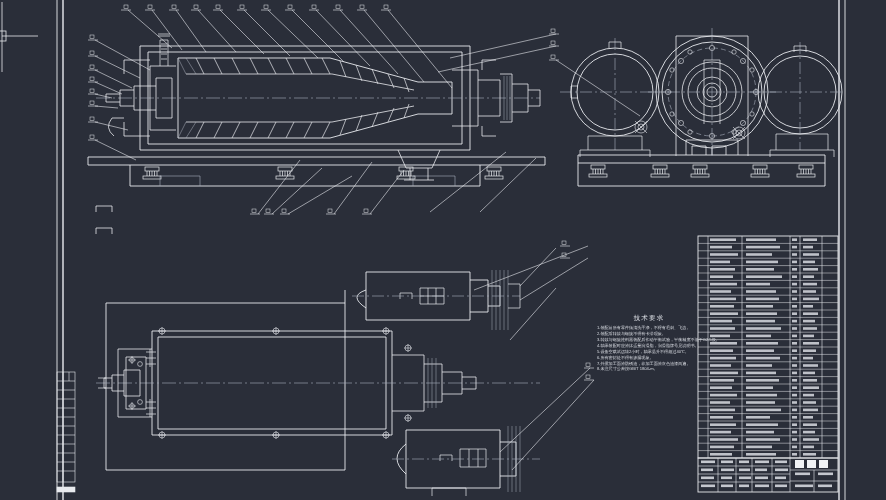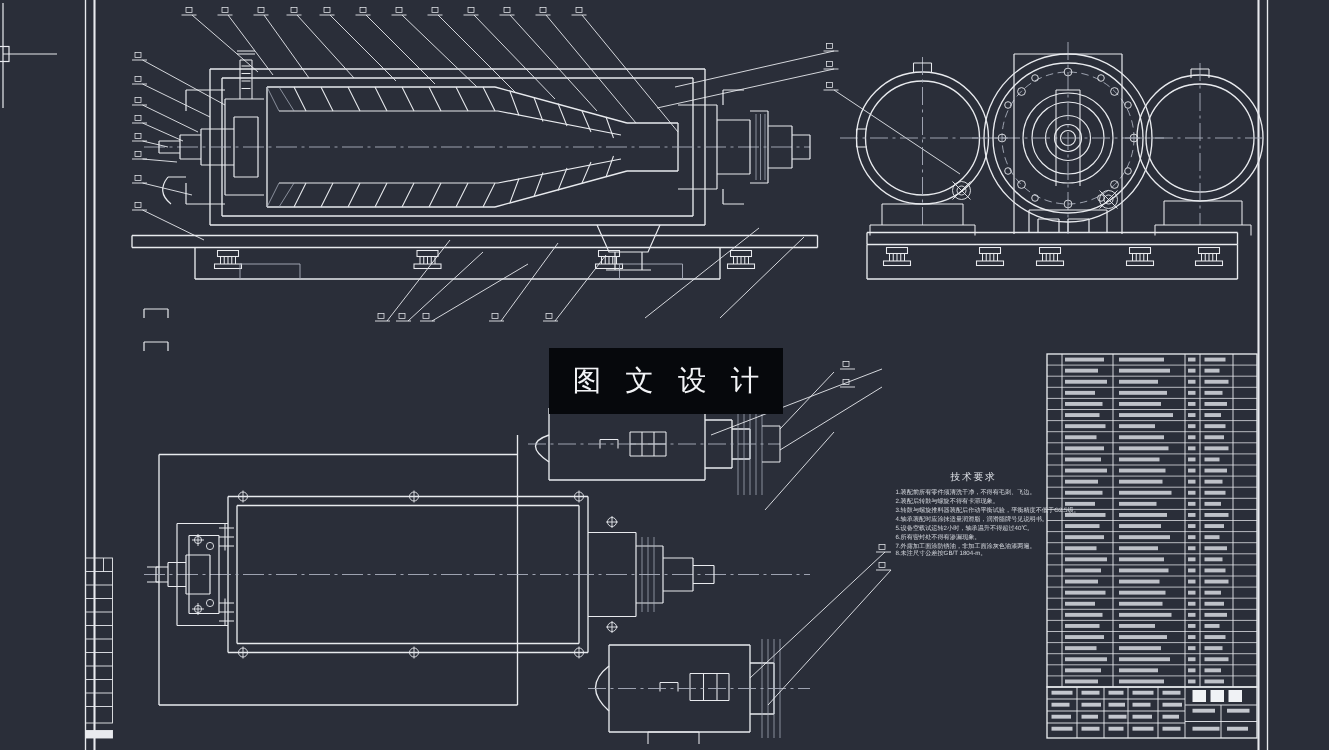--- a/index.html
+++ b/index.html
@@ -654,23 +654,20 @@
         <rect x="819" y="460" width="9" height="8"></rect>
       </g>
     </g>
 
     <g stroke="#e8eaee" stroke-width=".8" fill="none">
       <path d="M96 206 H112 M96 206 V212 M112 206 V212"></path>
       <path d="M96 228 H112 M96 228 V234 M112 228 V234"></path>
     </g>
   </svg>
 
-  <div class="wm" style="left:366px;top:232px;width:156px;height:44px;font-size:19px;">
-    <span>图 文 设 计</span>
-  </div>
 
   <div class="tr-block" style="left:597px;top:314px;width:104px;">
     <div class="tr-title">技术要求</div>
     <div id="tr-list">
         <div class="tr-line">1.装配前所有零件须清洗干净，不得有毛刺、飞边。</div>
         <div class="tr-line">2.装配后转鼓与螺旋不得有卡滞现象。</div>
         <div class="tr-line">3.转鼓与螺旋推料器装配后作动平衡试验，平衡精度不低于G2.5级。</div>
         <div class="tr-line">4.轴承装配时应涂抹适量润滑脂，润滑脂牌号见说明书。</div>
         <div class="tr-line">5.设备空载试运转2小时，轴承温升不得超过40℃。</div>
         <div class="tr-line">6.所有密封处不得有渗漏现象。</div>

